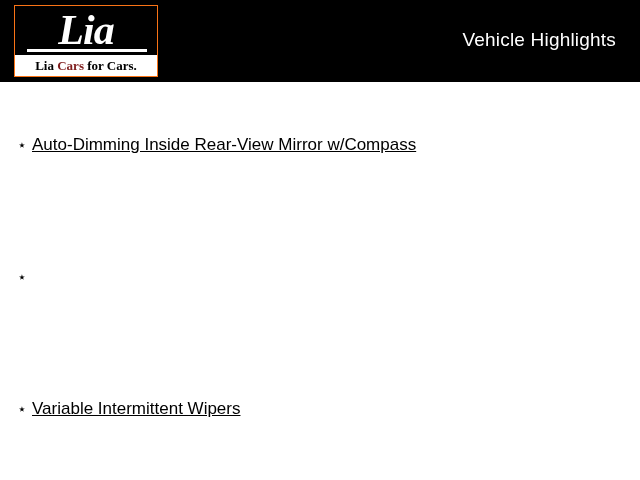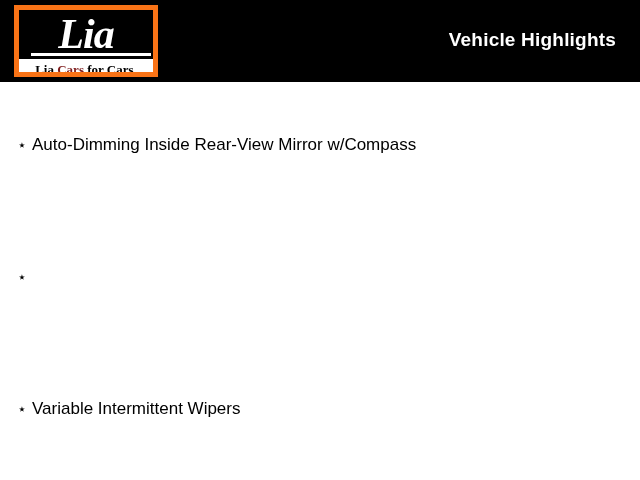--- a/index.html
+++ b/index.html
@@ -27,21 +27,21 @@
     background: #000000;
     box-sizing: border-box;
   }
   .logo-box {
     position: absolute;
     left: 14px;
     top: 5px;
     width: 144px;
     height: 72px;
     background: #ffffff;
-    border: 5px solid #f97316;
+    border: 1px solid #f97316;
     box-sizing: border-box;
     overflow: hidden;
   }
   .logo-top {
     position: absolute;
     left: 0;
     top: 0;
     width: 100%;
     height: 49px;
     background: #000000;
@@ -86,21 +86,21 @@
   }
   .logo-tag .accent {
     color: #7f1d1d;
   }
   .header-title {
     position: absolute;
     right: 24px;
     top: 29px;
     color: #ffffff;
     font-size: 19px;
-    font-weight: bold;
+    font-weight: normal;
     letter-spacing: 0.2px;
     white-space: nowrap;
   }
   
   .content {
     position: relative;
     width: 640px;
     height: 398px;
     background: #ffffff;
     box-sizing: border-box;
@@ -125,20 +125,21 @@
     font-size: 15px;
     line-height: 22px;
     text-align: center;
   }
   .feature-label {
     flex: 1 1 auto;
     color: #000000;
     font-size: 17px;
     line-height: 22px;
     white-space: nowrap;
+    text-decoration: underline;
   }
 </style>
 </head>
 <body>
 
 <div class="page">
 
   <div class="header">
 
     <div class="logo-box">

